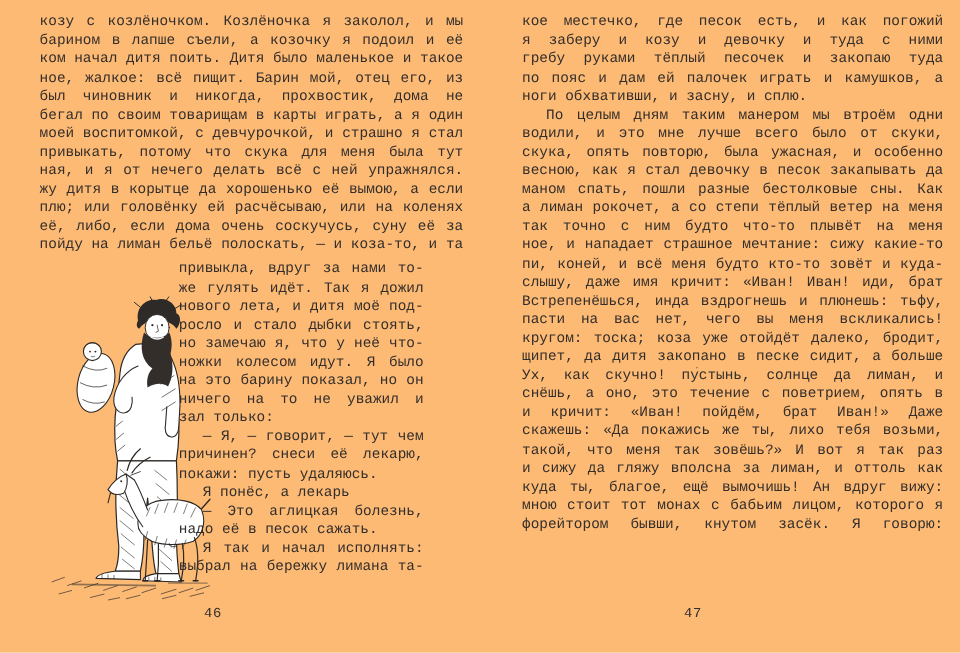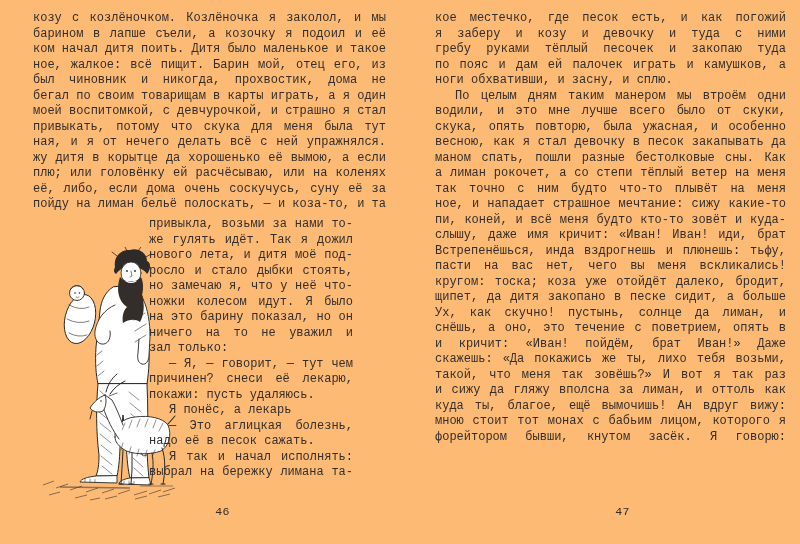--- a/index.html
+++ b/index.html
@@ -9,21 +9,21 @@
   .page.left{left:0;}
   .page.right{left:400px;}
   .col{position:absolute;}
   #full-col{left:33px;top:11px;width:353px;}
   #wrap-col{left:149px;top:217px;width:204px;}   
   #right-col{left:35px;top:11px;width:351px;}
   .line{height:15.5px;line-height:15.5px;font-size:12px;overflow:hidden;text-align:left;}
   .line.just{text-align:justify;text-align-last:justify;}
   .line.ind{text-indent:20px;}
   .illu{position:absolute;left:35px;top:247px;width:146px;height:258px;}
-  .pagenum{position:absolute;top:505px;width:60px;text-align:right;
+  .pagenum{position:absolute;top:505px;width:60px;text-align:left;
            font-size:11.5px;color:#332e2b;letter-spacing:.5px;}
   .pn-left{left:170px;}
   .pn-right{left:170px;}
 </style>
 </head>
 <body>
 
 <div id="spread">
 
   <div class="page left">
@@ -110,21 +110,21 @@
         <path d="M133,177 l7,-8" stroke-width="1.1"></path>
 
         <path d="M88,203 L87,221 L86,237 M97,206 L97,223 L96,237 M117,206 C119,216 118,227 116,237 M127,201 C131,212 130,226 128,237" stroke-width="1"></path>
         <path d="M84,237 l4,0 M94,237 l4,0 M114,237 l4,0 M126,237 l4,0" stroke-width="1.2"></path>
 
         <path d="M106,206 q2,4 6,2" stroke-width="0.7"></path>
       </g>
     </svg>
 
     <div class="col" id="wrap-col">
-        <div class="line just">привыкла, возьми за нами то-</div>
+        <div class="line just">привыкла, вдруг за нами то-</div>
         <div class="line just">же гулять идёт. Так я дожил до</div>
         <div class="line just">нового лета, и дитя моё под-</div>
         <div class="line just">росло и стало дыбки стоять,</div>
         <div class="line just">но замечаю я, что у неё что-то</div>
         <div class="line just">ножки колесом идут. Я было</div>
         <div class="line just">на это барину показал, но он</div>
         <div class="line just">ничего на то не уважил и ска-</div>
         <div class="line">зал только:</div>
         <div class="line just ind">— Я, — говорит, — тут чем</div>
         <div class="line just">причинен? снеси её лекарю,</div>

